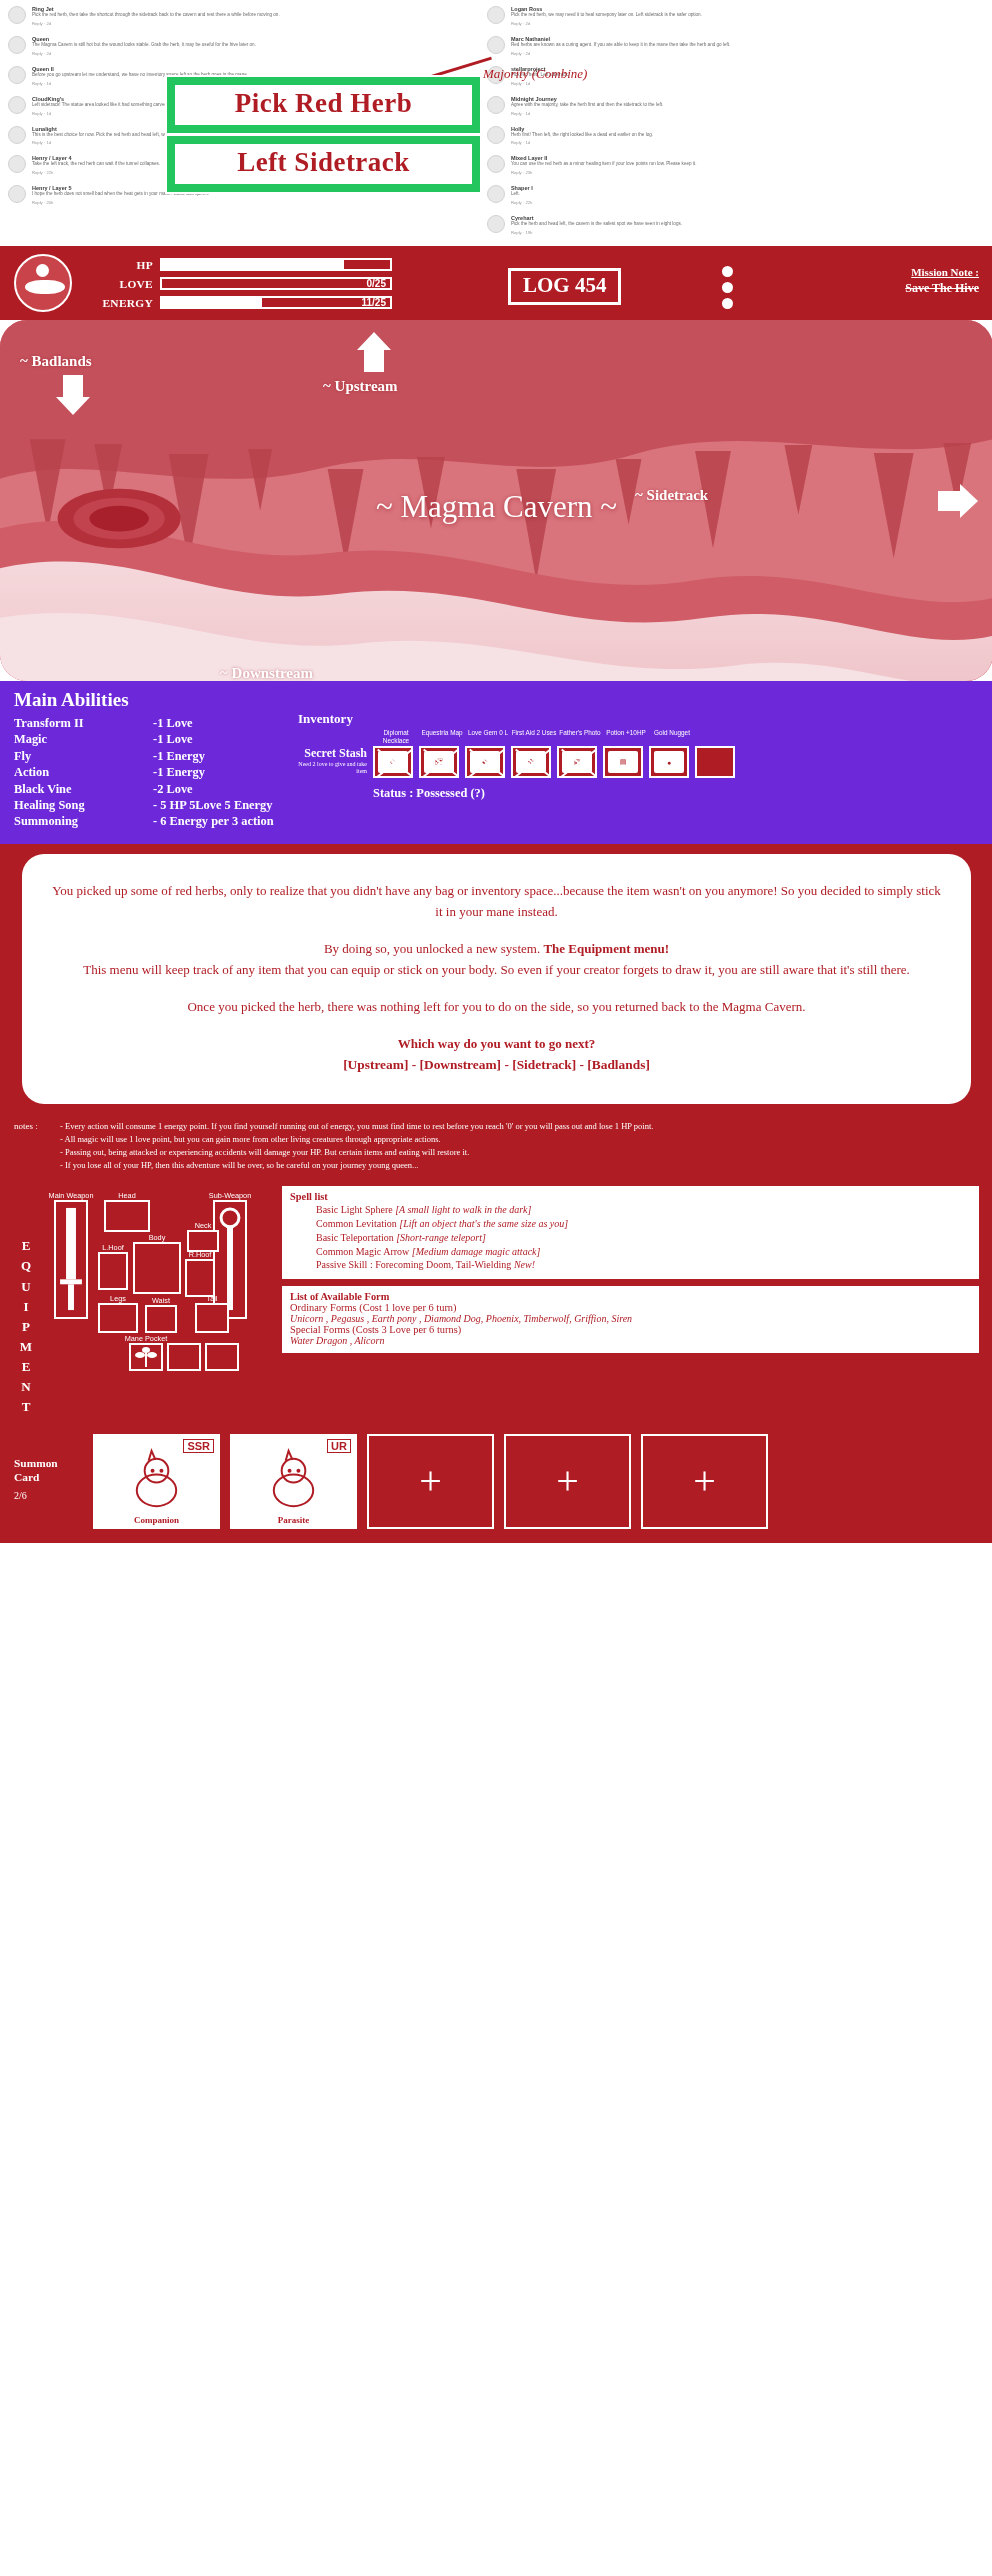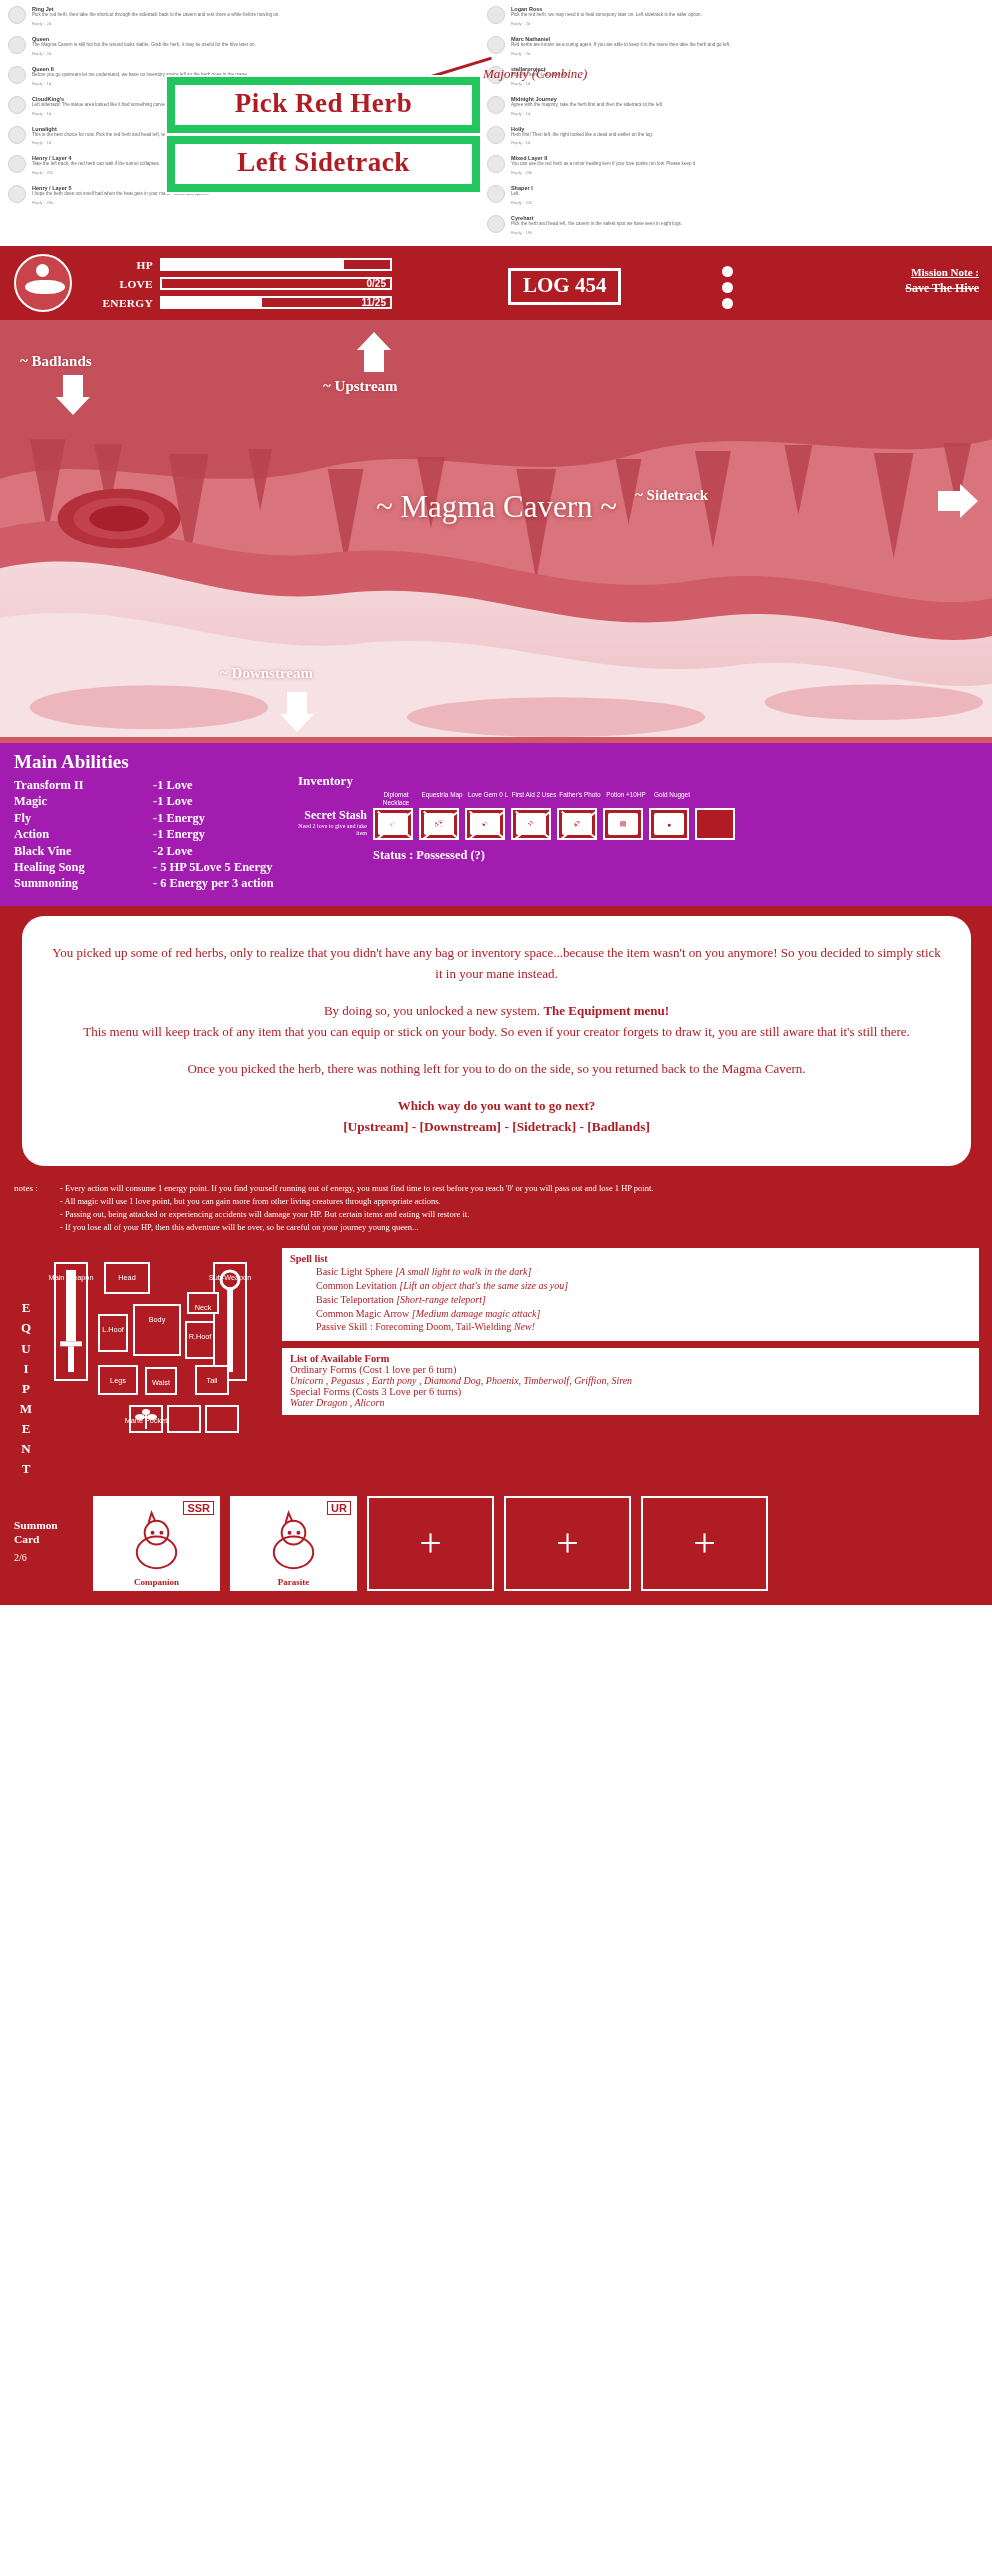--- a/index.html
+++ b/index.html
@@ -103,22 +103,23 @@
     background:#fff; margin-bottom:5px;
   }
   .mission {
     position:absolute; right:14px; top:20px; text-align:right;
   }
   .mission .t { font-size:11px; text-decoration:underline; font-weight:bold; }
   .mission .v { font-size:12px; font-weight:bold; text-decoration:line-through; margin-top:3px; }
 
   
   .map {
-    height:423px; position:relative; overflow:hidden;
+    height:361px; position:relative; overflow:hidden;
     background:linear-gradient(#e4858c, #d96d76 45%, #cf5a64);
+    border-radius:27px;
   }
   .cav-layer { position:absolute; inset:0; }
   .maplabel {
     position:absolute; font-family:"Liberation Serif", serif;
     color:#ffffff; font-size:15px; font-weight:bold;
     text-shadow:0 0 3px rgba(150,20,30,.5);
   }
   .maptitle {
     position:absolute; left:0; right:0; top:169px; text-align:center;
     color:#fff; font-size:31px; font-family:"Liberation Serif", serif;
@@ -138,21 +139,21 @@
   .arrow.up .stem { width:20px; height:22px; background:#fff; margin:0 auto; }
   .arrow.right { display:flex; align-items:center; }
   .arrow.right .stem { width:22px; height:20px; background:#fff; }
   .arrow.right .head {
     width:0;height:0;border-top:17px solid transparent;border-bottom:17px solid transparent;
     border-left:18px solid #fff;
   }
 
   
   .abilities {
-    background:#a21caf; color:#fff; padding:8px 14px 14px;
+    background:#6d28d9; color:#fff; padding:8px 14px 14px;
     position:relative; min-height:134px;
   }
   .ab-title { font-size:19px; font-weight:bold; font-family:"Liberation Serif", serif; }
   .ab-list { margin-top:4px; }
   .ab-row { display:flex; font-size:12.4px; font-weight:bold; line-height:1.32; }
   .ab-row .n { width:139px; }
   .ab-row .c { }
   .inv-area { position:absolute; left:298px; top:22px; right:14px; }
   .inv-head { display:flex; align-items:flex-start; }
   .inv-label { font-size:13px; font-weight:bold; padding-top:8px; width:75px; }
@@ -211,21 +212,21 @@
   .eqword {
     width:24px; font-size:13px; font-weight:bold; line-height:1.55;
     padding-top:50px; text-align:center;
   }
   .body-grid { width:228px; position:relative; height:184px; }
   .bslot {
     position:absolute; border:2px solid #fff; background:#b01c24;
   }
   .bslot .cap {
     position:absolute; top:-11px; left:50%; transform:translateX(-50%);
-    font-size:7.3px; white-space:nowrap; font-family:"Liberation Sans", sans-serif;margin-top:20px;
+    font-size:7.3px; white-space:nowrap; font-family:"Liberation Sans", sans-serif;
   }
   .spell-col { flex:1; }
   .panel {
     background:#fff; border:2px solid #fff; color:#b01c24;
     margin-bottom:7px; padding:3px 6px 5px;
   }
   .panel .h { font-size:10.4px; font-weight:bold; }
   .panel ul { margin:1px 0 0; padding:0; list-style:none; }
   .panel li { font-size:10px; line-height:1.38; }
   .panel li .tag { font-style:italic; }

